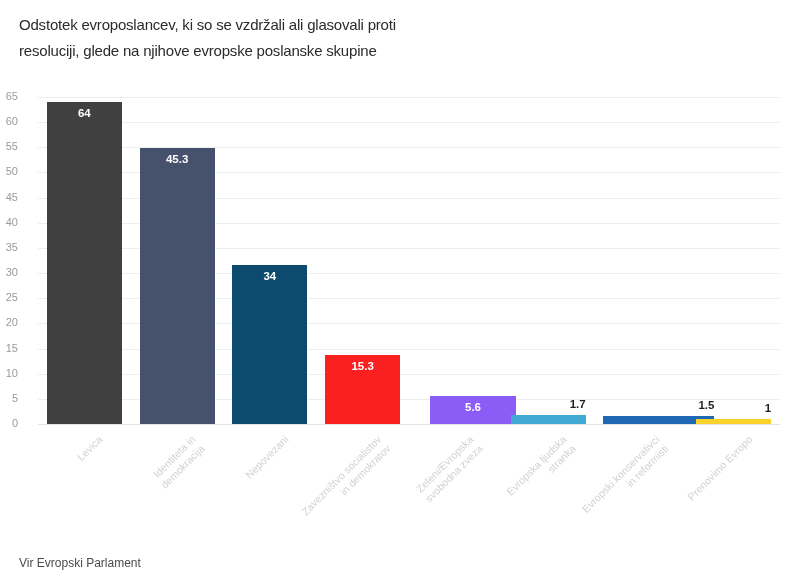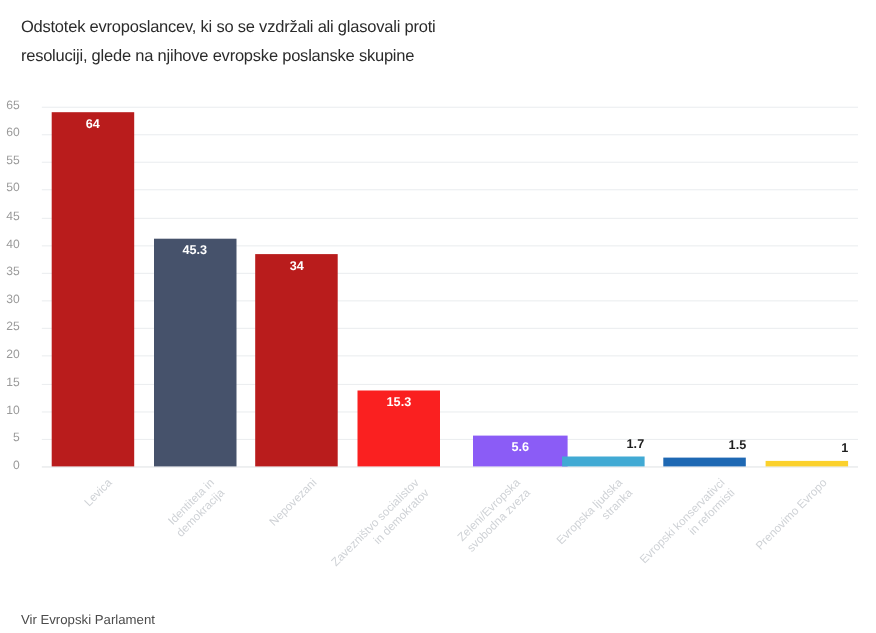--- a/index.html
+++ b/index.html
@@ -185,39 +185,39 @@
           <div class="ytick" style="top: 176.077px;">30</div>
           <div class="ytick" style="top: 150.923px;">35</div>
           <div class="ytick" style="top: 125.769px;">40</div>
           <div class="ytick" style="top: 100.615px;">45</div>
           <div class="ytick" style="top: 75.4615px;">50</div>
           <div class="ytick" style="top: 50.3077px;">55</div>
           <div class="ytick" style="top: 25.1538px;">60</div>
           <div class="ytick" style="top: 0px;">65</div>
         </div>
       <div class="bars-layer" id="bars-layer">
-          <div class="bar" style="left: 8.875px; width: 75px; height: 321.969px; background: #b91c1c;">
+          <div class="bar" style="left: 8.875px; width: 75px; height: 321.969px; background: #404040;">
             <div class="bar-label inside">64</div>
           </div>
-          <div class="bar" style="left: 101.625px; width: 75px; height: 207px; background: rgb(70, 82, 107);">
+          <div class="bar" style="left: 101.625px; width: 75px; height: 276px; background: rgb(70, 82, 107);">
             <div class="bar-label inside">45.3</div>
           </div>
-          <div class="bar" style="left: 194.375px; width: 75px; height: 193px; background: #b91c1c;">
+          <div class="bar" style="left: 194.375px; width: 75px; height: 159px; background: #0c4a6e;">
             <div class="bar-label inside">34</div>
           </div>
           <div class="bar" style="left: 287.125px; width: 75px; height: 69.4246px; background: rgb(250, 32, 32);">
             <div class="bar-label inside">15.3</div>
           </div>
           <div class="bar" style="left: 392px; width: 86px; height: 28.1723px; background: #8b5cf6;">
             <div class="bar-label inside">5.6</div>
           </div>
           <div class="bar" style="left: 472.625px; width: 75px; height: 8.55231px; background: rgb(65, 170, 212);">
             <div class="bar-label outside">1.7</div>
           </div>
-          <div class="bar" style="left: 565.375px; width: 75px; height: 7.54615px; background: rgb(30, 104, 179);">
+          <div class="bar" style="left: 565.375px; width: 75px; height: 7.54615px; background: rgb(30, 104, 179); padding-left: 36px;">
             <div class="bar-label outside">1.5</div>
           </div>
           <div class="bar" style="left: 658.125px; width: 75px; height: 5.03077px; background: rgb(251, 209, 44);">
             <div class="bar-label outside">1</div>
           </div>
         </div>
     </div>
     <div class="xlabels-layer" id="xlabels-layer">
         <div class="xlabel" style="left: -91.625px;">Levica</div>
         <div class="xlabel" style="left: 1.125px;">Identiteta in

